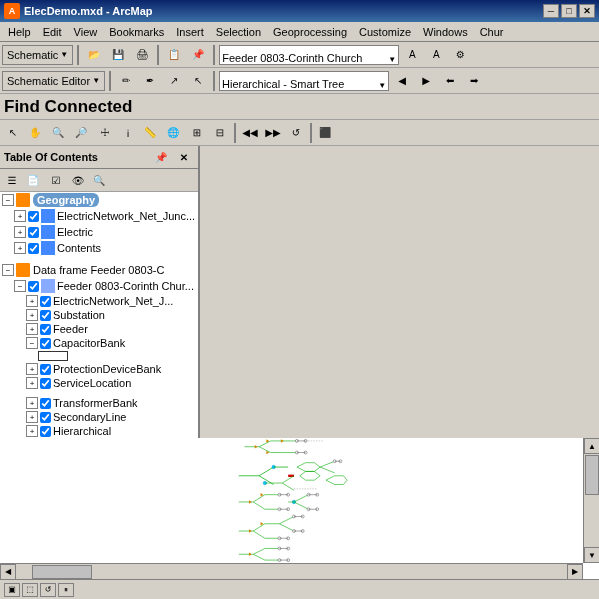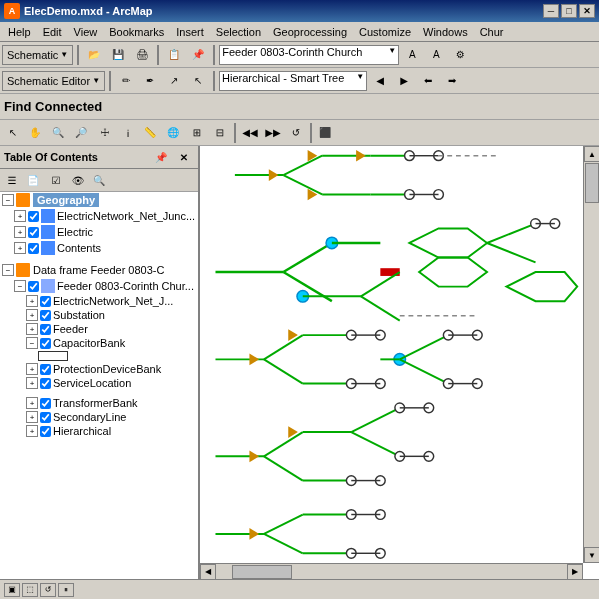--- a/index.html
+++ b/index.html
@@ -54,21 +54,21 @@
       border: 1px solid transparent;
       display: flex; align-items: center; justify-content: center;
       cursor: pointer; font-size: 10px;
     }
     .toolbar-separator { width: 2px; height: 20px; background: #808080; margin: 0 2px; }
     .toolbar-dropdown {
       height: 20px;
       background: white;
       border: 1px solid #808080;
       font-size: 11px;
-      display: flex; align-items: flex-start;
+      display: flex; align-items: flex-end;
       padding: 0 2px;
       cursor: pointer;
     }
     .toolbar-dropdown-arrow { font-size: 8px; margin-left: 2px; }
 
     
     .schematic-toolbar {
       background: #d4d0c8;
       height: 26px;
       display: flex;
@@ -91,40 +91,41 @@
     
     .find-connected-bar {
       background: #d4d0c8;
       height: 26px;
       display: flex;
       align-items: center;
       border-bottom: 1px solid #a0a0a0;
       padding: 0 4px;
     }
     .find-connected-label {
-      font-size: 13px;
+      font-size: 17px;
       font-weight: bold;
       color: black;
     }
 
     
     .tools-toolbar {
       background: #d4d0c8;
       height: 26px;
       display: flex;
       align-items: center;
       border-bottom: 1px solid #a0a0a0;
       padding: 0 2px;
       gap: 1px;
     }
 
     
     .main-area {
       display: flex;
       height: calc(599px - 22px - 20px - 26px - 26px - 26px - 26px - 20px);
+      flex-direction: column;
     }
 
     
     .left-panel {
       width: 200px;
       min-width: 200px;
       background: #f0f0f0;
       border-right: 2px solid #808080;
       display: flex;
       flex-direction: column;
@@ -167,21 +168,21 @@
       font-size: 11px;
       white-space: nowrap;
     }
     .toc-expand { width: 12px; height: 12px; border: 1px solid #808080; background: white; display: flex; align-items: center; justify-content: center; font-size: 8px; cursor: pointer; margin-right: 2px; flex-shrink: 0; }
     .toc-icon { width: 14px; height: 14px; margin-right: 2px; flex-shrink: 0; }
     .toc-checkbox { width: 11px; height: 11px; margin-right: 2px; flex-shrink: 0; }
 
     .geography-icon { background: #ff8000; border-radius: 1px; }
     .dataframe-icon { background: #ff8000; border-radius: 1px; }
 
-    .toc-label-geography { background: #6699cc; color: white; padding: 1px 4px; border-radius: 0; font-weight: bold; }
+    .toc-label-geography { background: #6699cc; color: white; padding: 1px 4px; border-radius: 6px; font-weight: bold; }
 
     
     .map-area {
       flex: 1;
       background: white;
       position: relative;
       overflow: hidden;
     }
     .scrollbar-v {
       position: absolute;
@@ -308,21 +309,21 @@
   <div class="sch-label">
     <span>Schematic Editor</span>
     <span style="font-size:8px; margin-left:2px;">▼</span>
   </div>
   <div class="toolbar-separator"></div>
   <div class="toolbar-btn">✏</div>
   <div class="toolbar-btn">✒</div>
   <div class="toolbar-btn">↗</div>
   <div class="toolbar-btn">↖</div>
   <div class="toolbar-separator"></div>
-  <div class="toolbar-dropdown" style="width: 148px;">
+  <div class="toolbar-dropdown" style="width: 170px;">
     <span style="flex:1; overflow:hidden; white-space:nowrap;">Hierarchical - Smart Tree</span>
     <span class="toolbar-dropdown-arrow">▼</span>
   </div>
   <div class="toolbar-btn">◀</div>
   <div class="toolbar-btn">▶</div>
   <div class="toolbar-btn">⬅</div>
   <div class="toolbar-btn">➡</div>
 </div>
 
 <div class="find-connected-bar">

